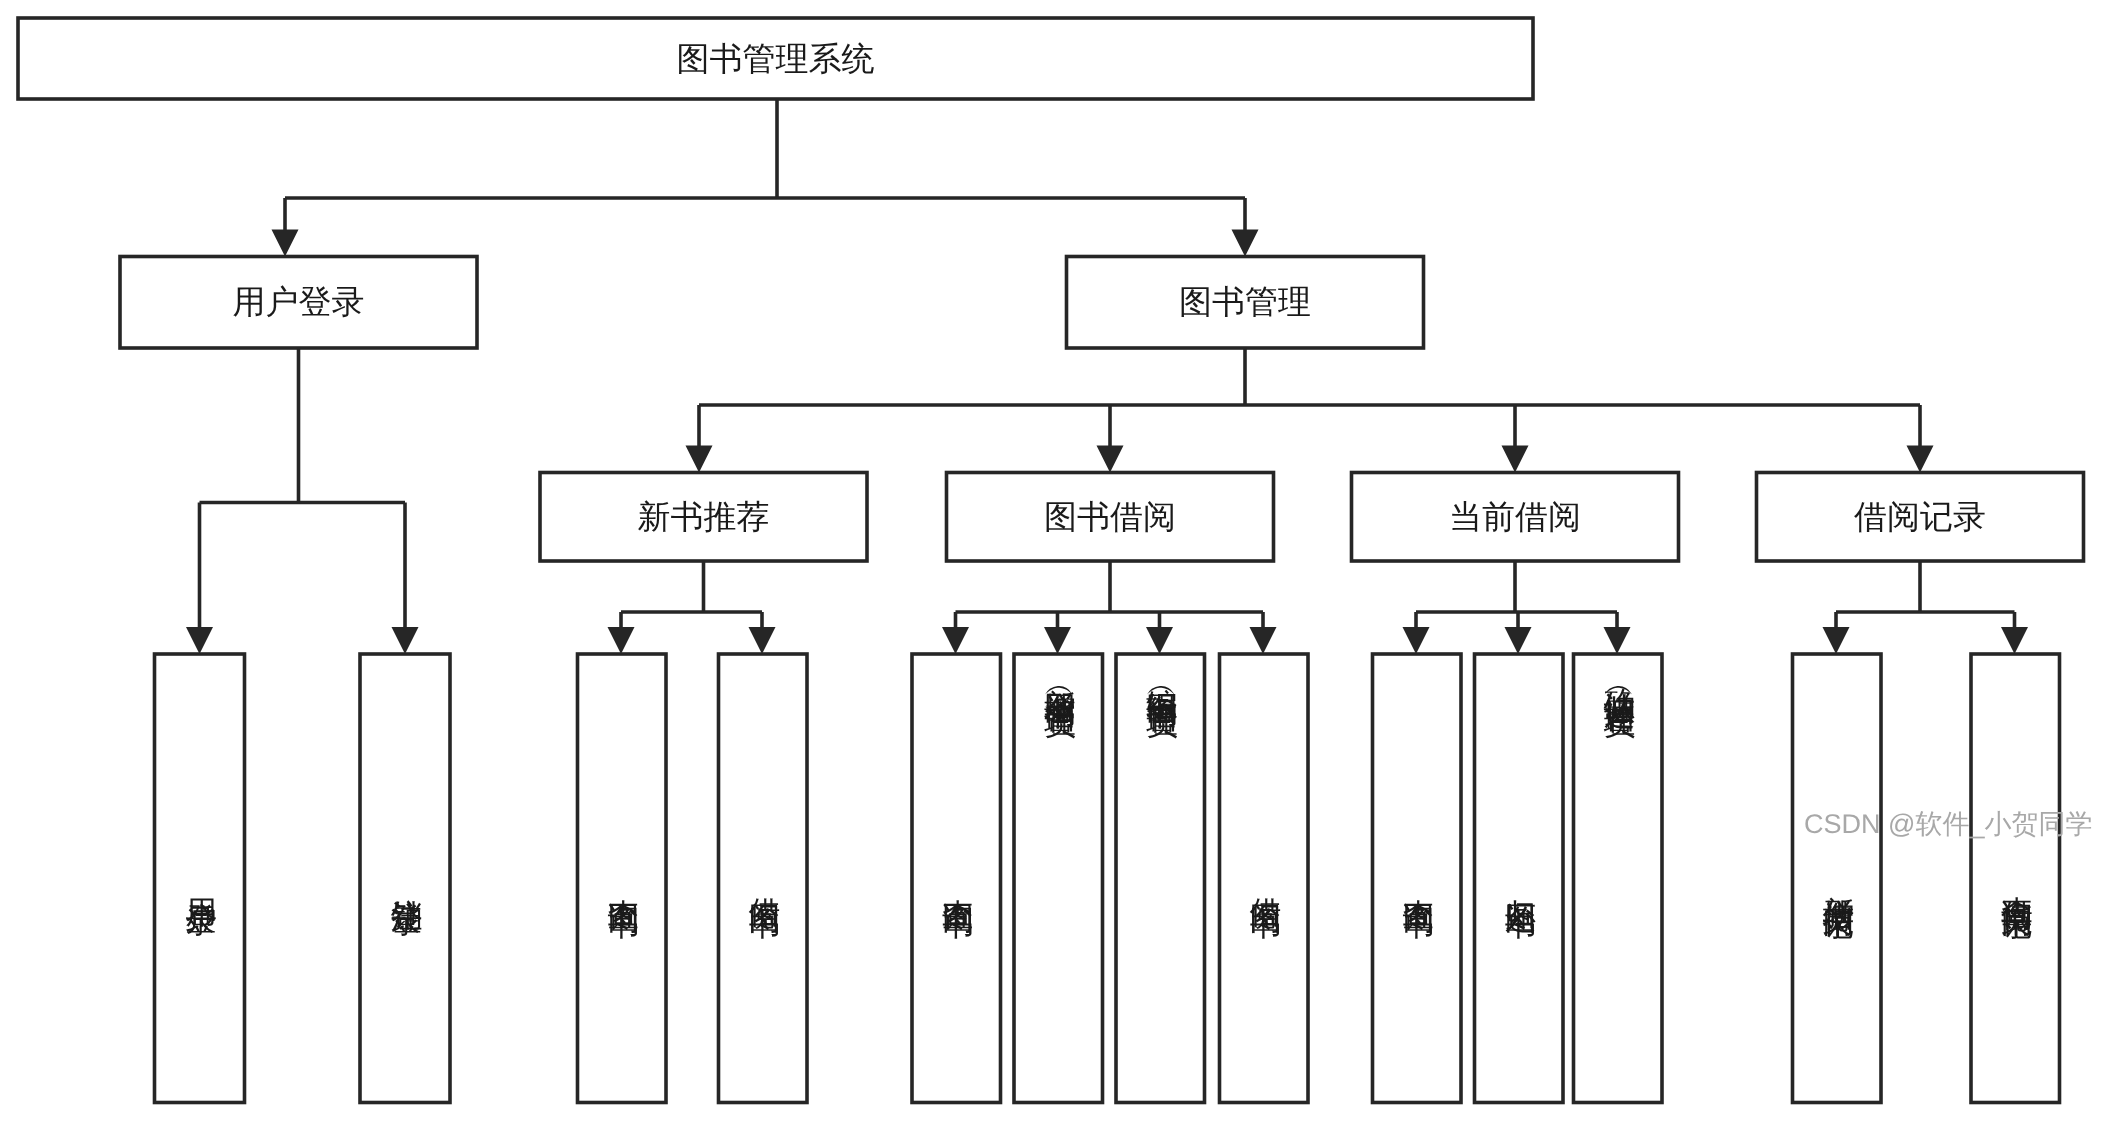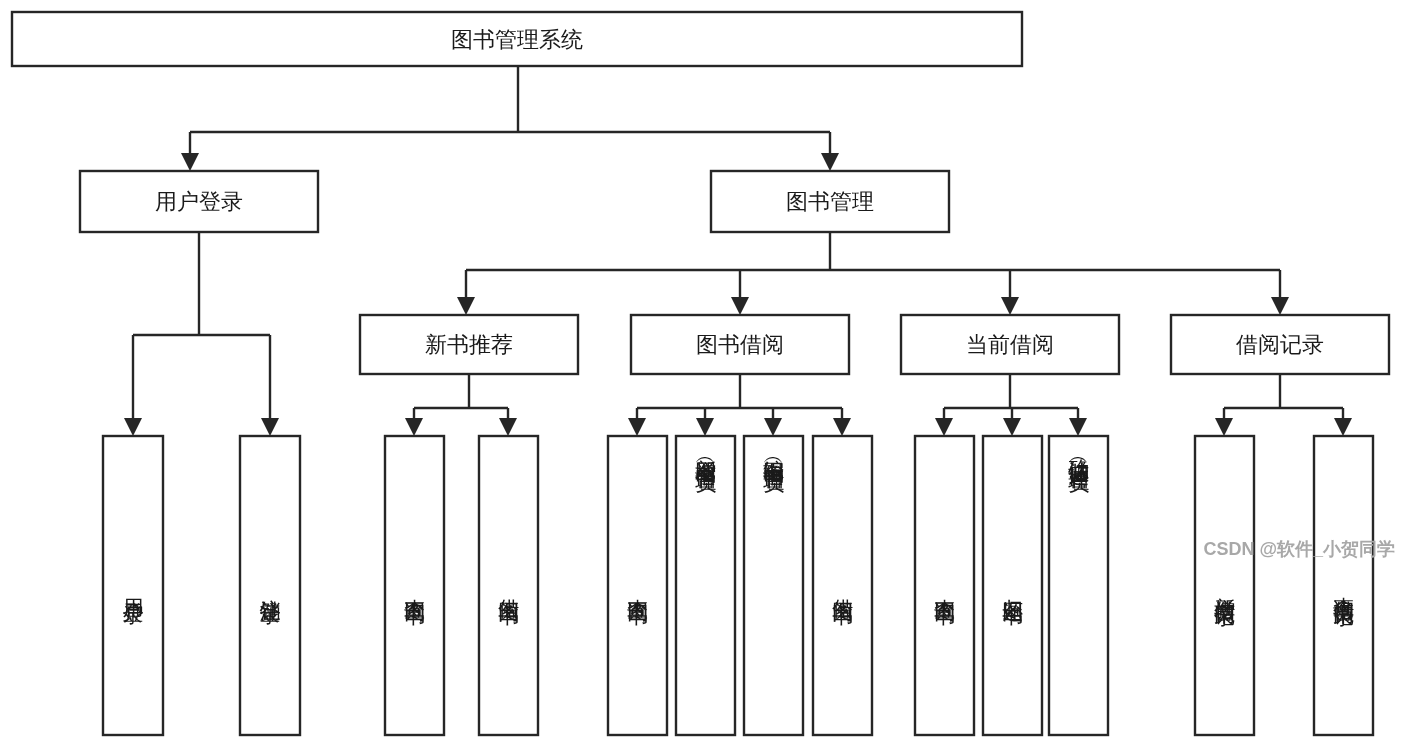--- a/index.html
+++ b/index.html
@@ -70,21 +70,20 @@
   }
   .watermark {
     position: absolute;
     right: 10px;
     bottom: 6px;
     font-family: "Liberation Sans", "DejaVu Sans", sans-serif;
     font-size: 18px;
     color: #a8a8a8;
     white-space: nowrap;
     pointer-events: none;
-    font-weight: bold;
   }
 </style>
 </head>
 <body>
 
 <div id="diagram-root">
 
   <svg id="diagram-svg" viewBox="0 0 1405 747">
     <defs>
       <g id="ah">

